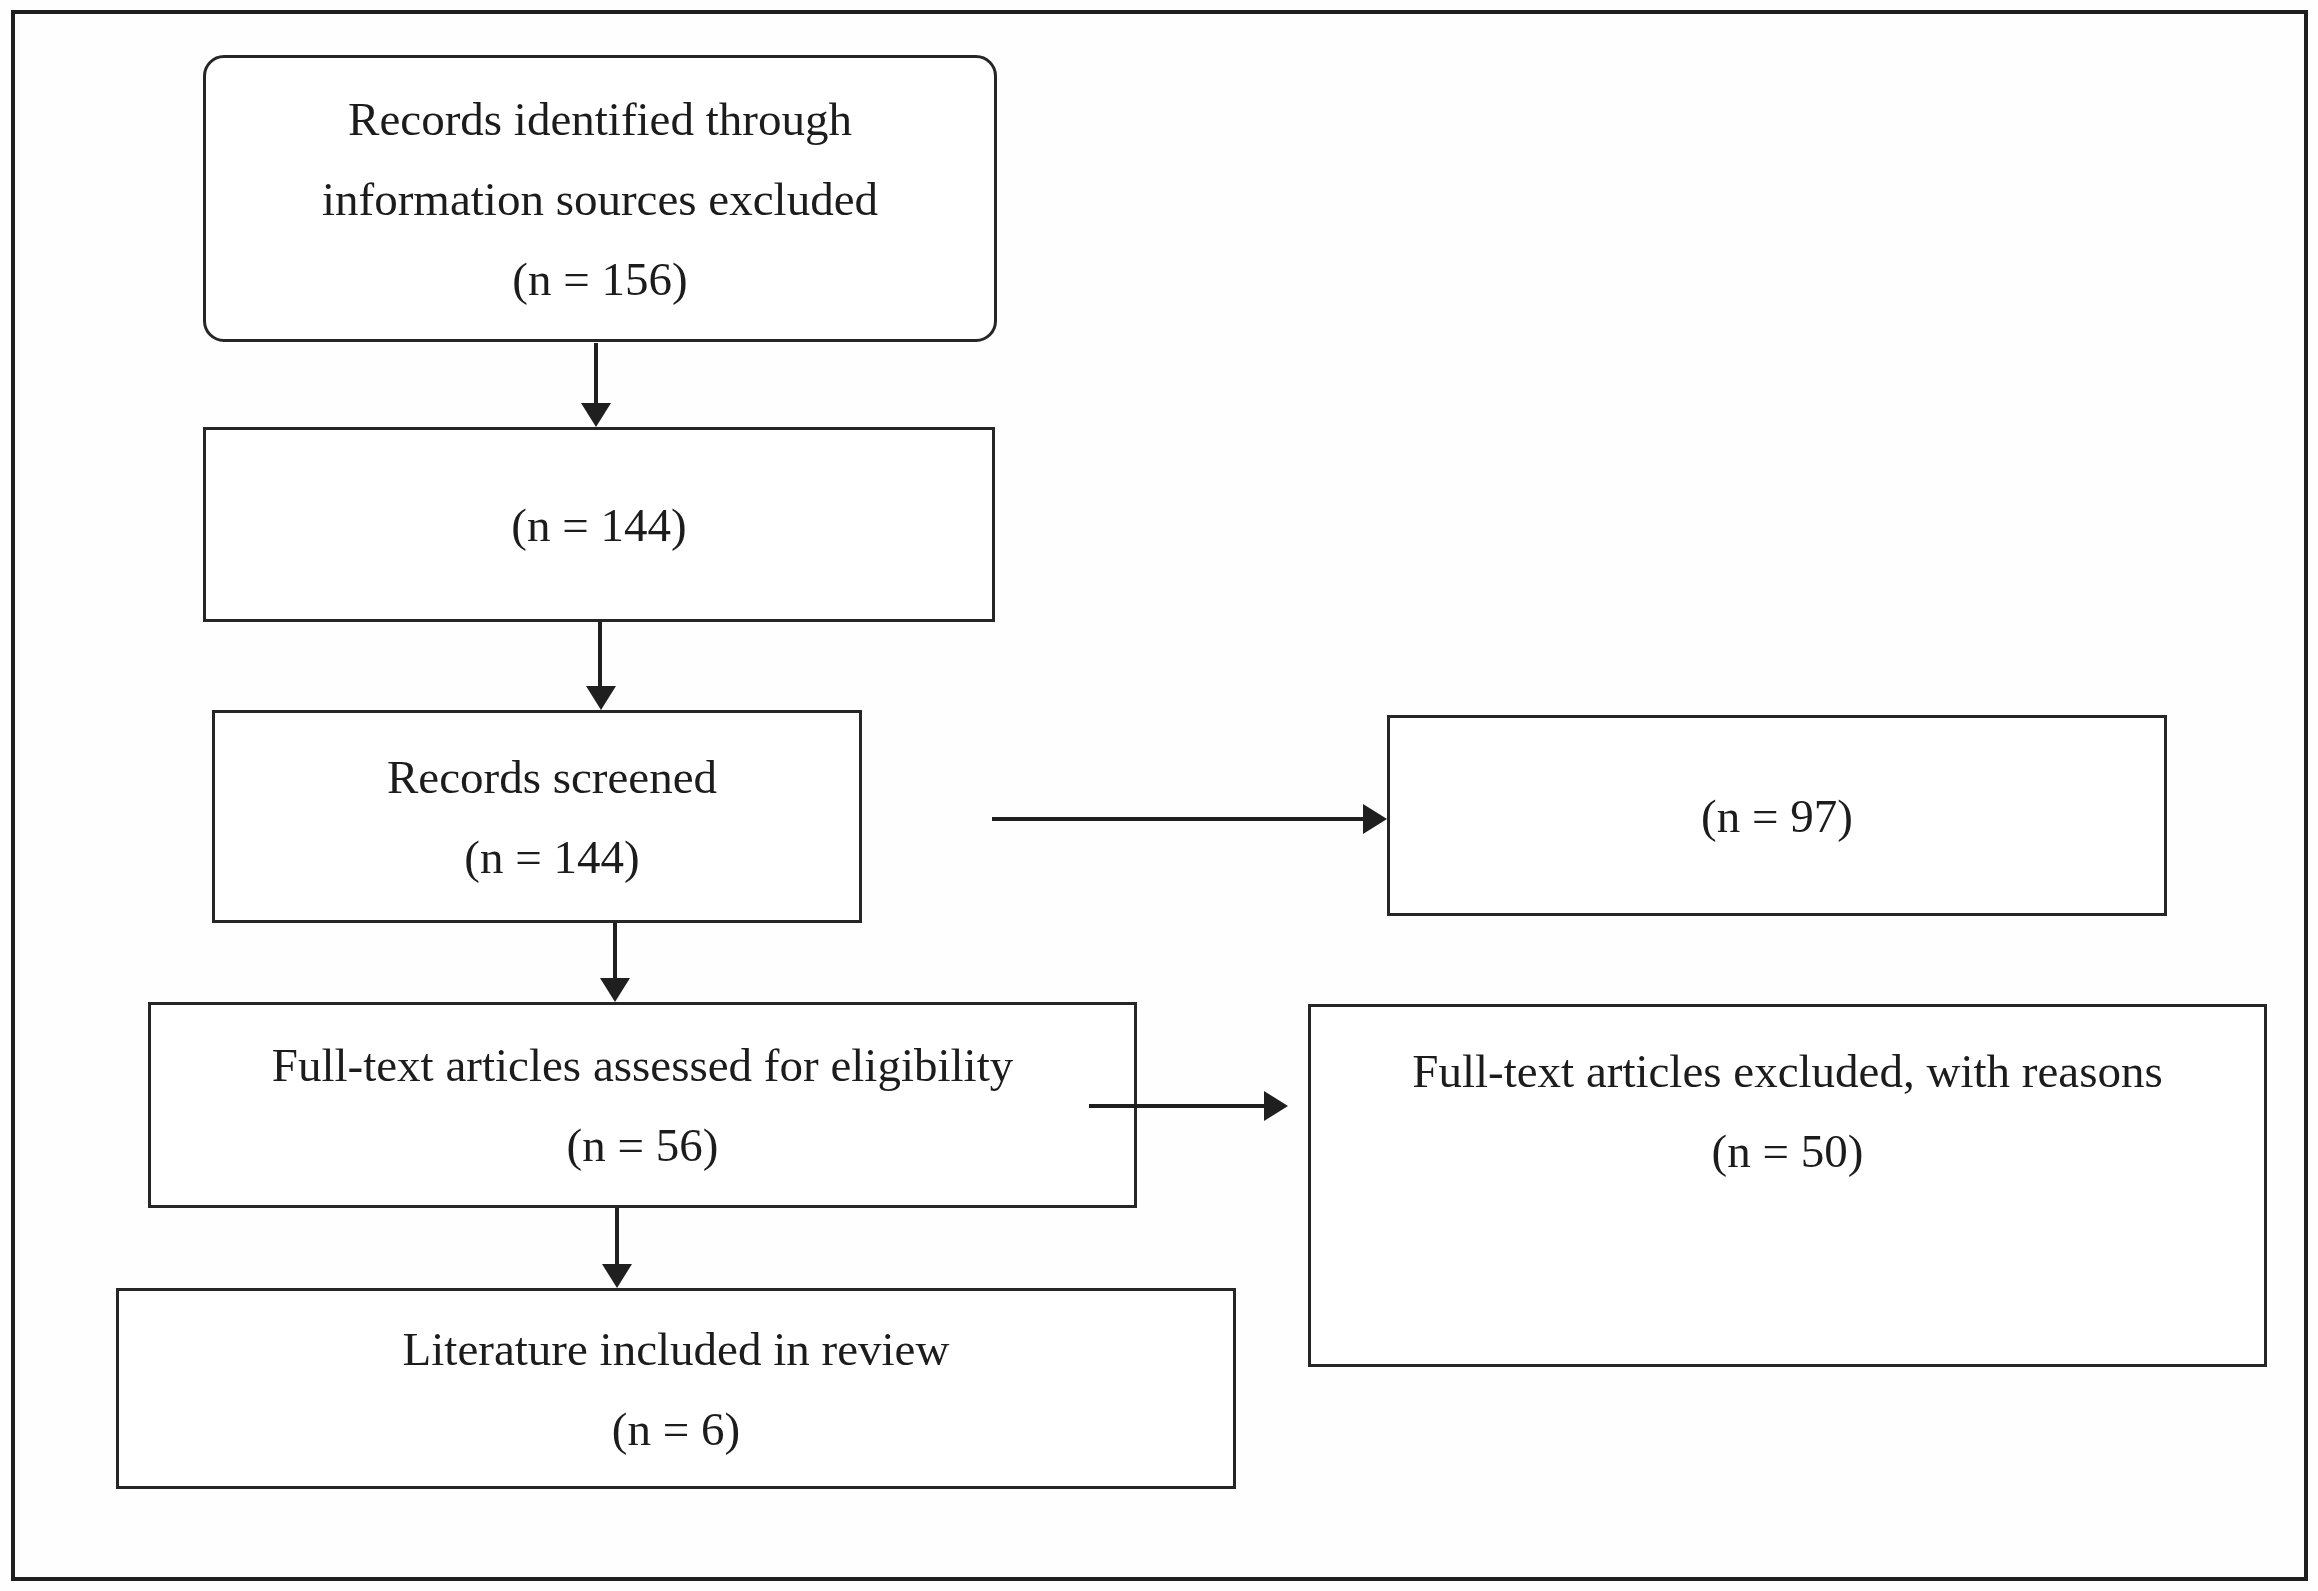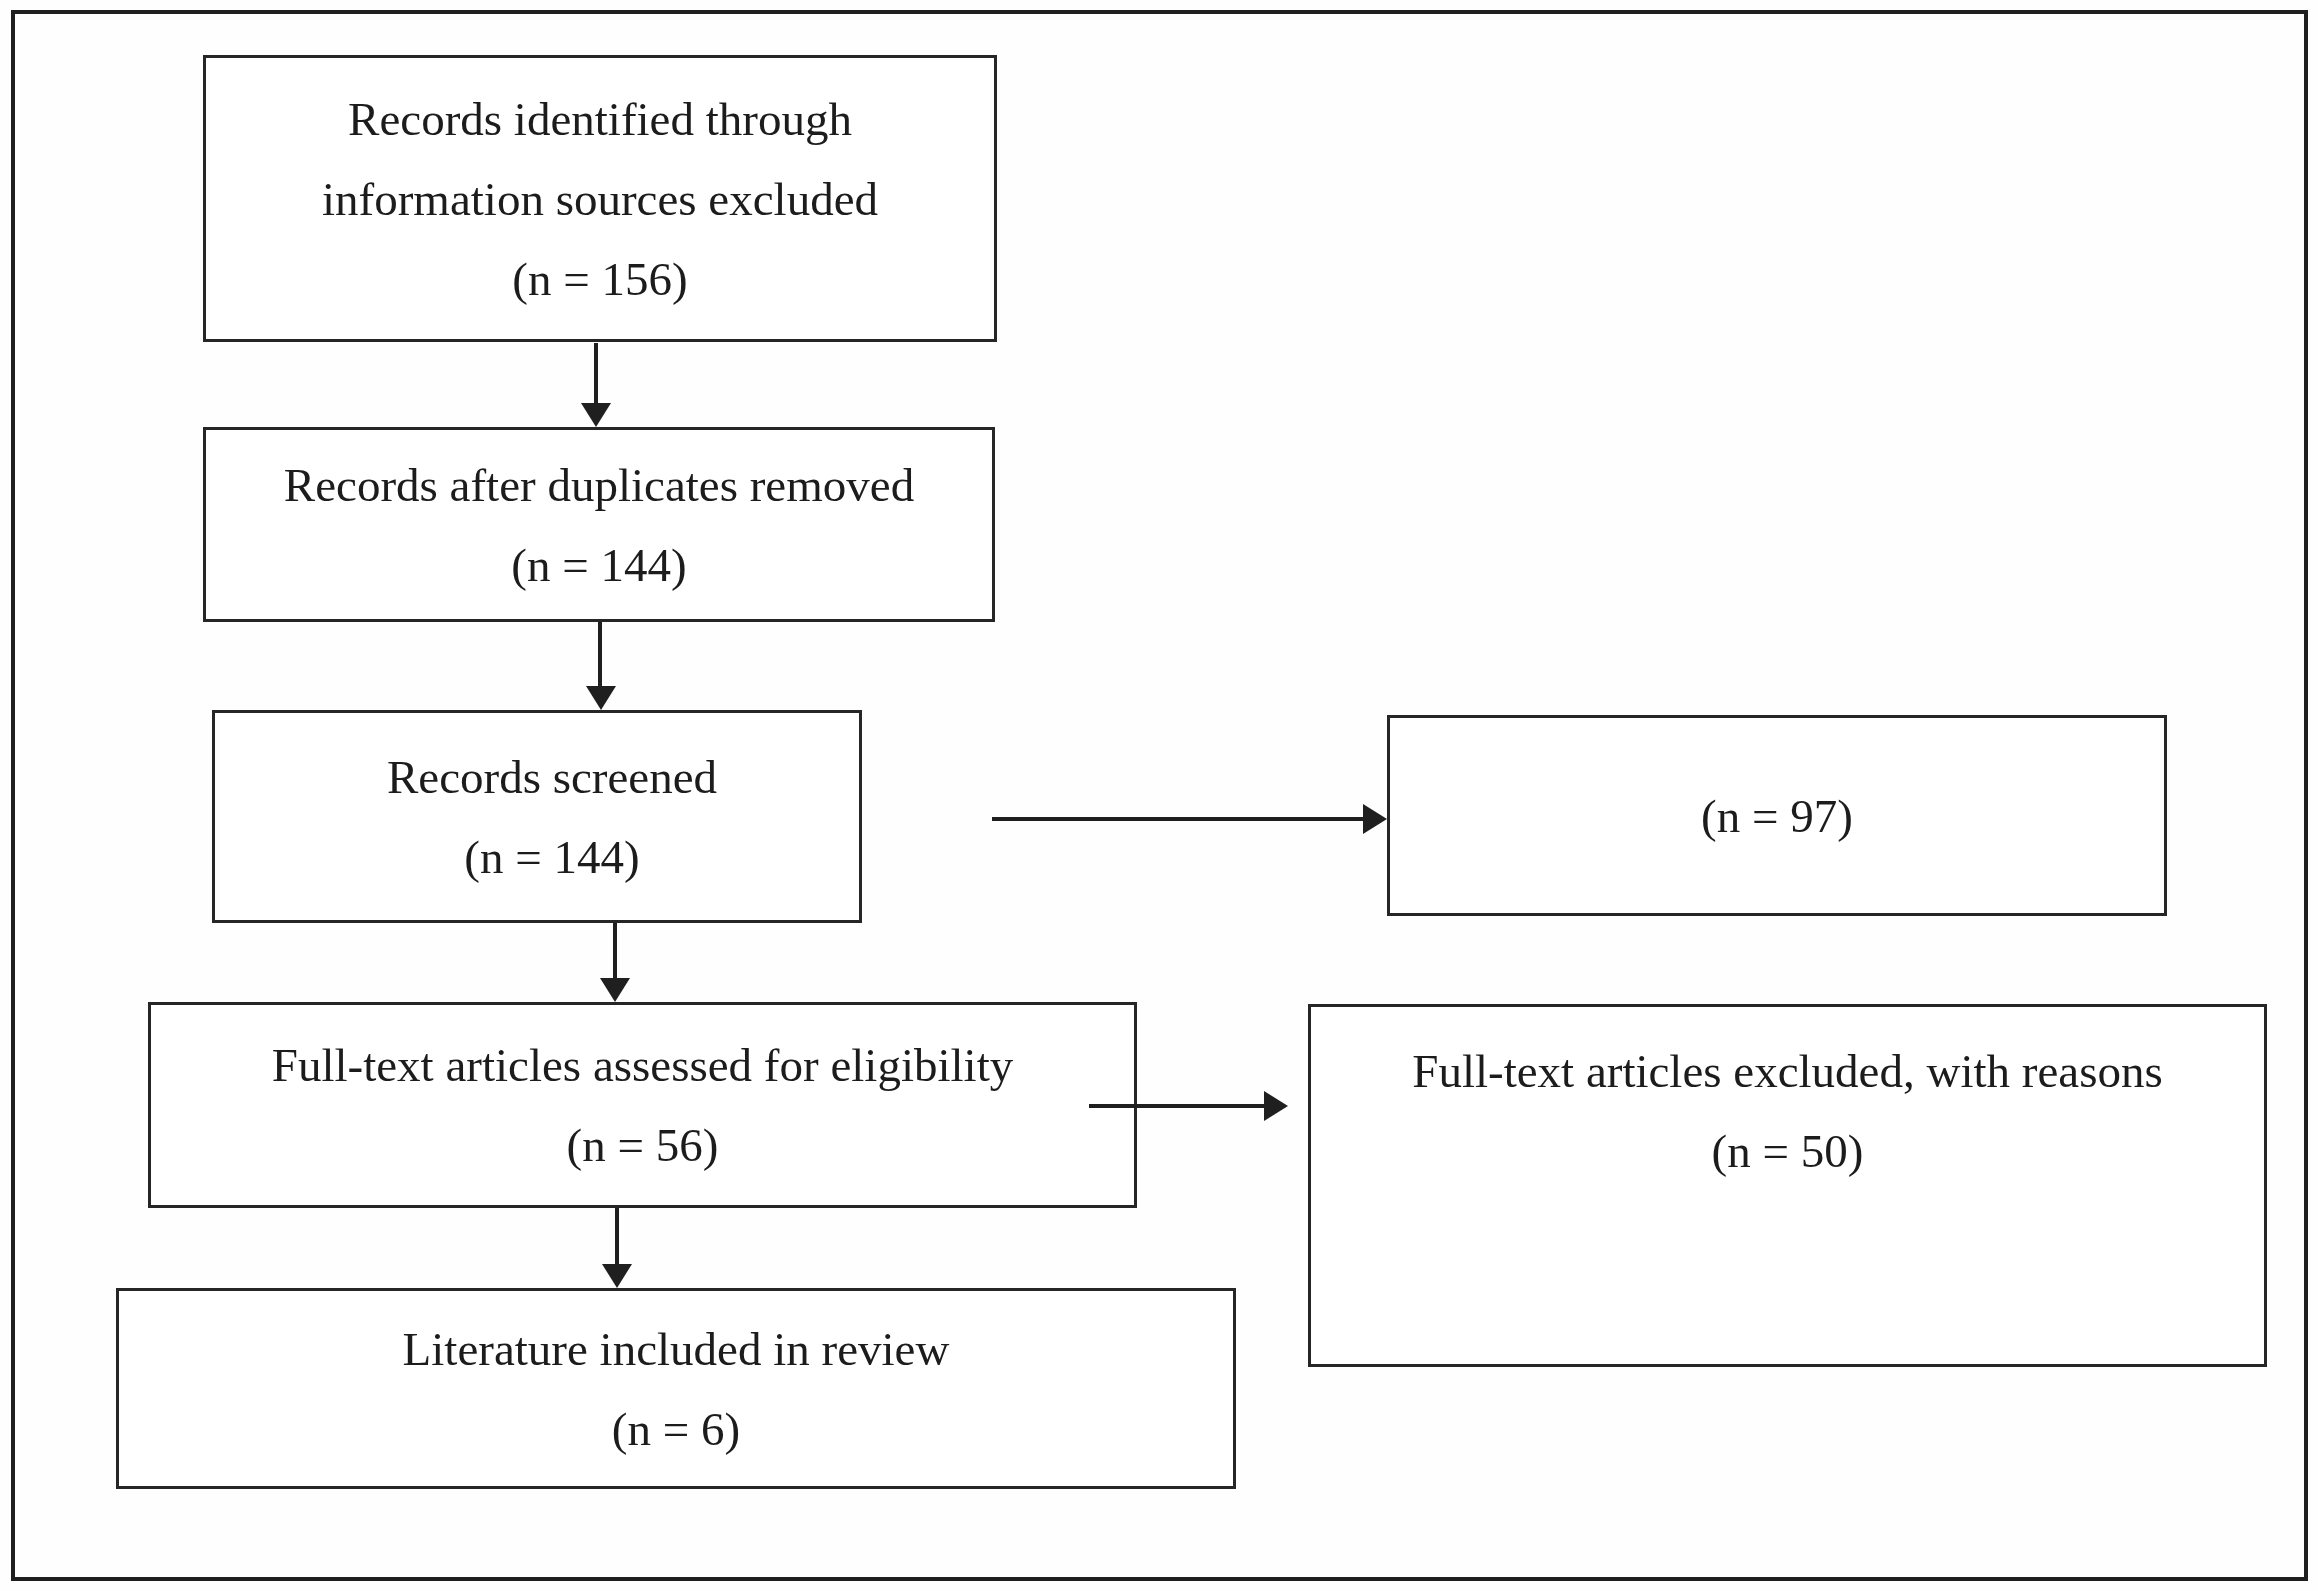--- a/index.html
+++ b/index.html
@@ -36,21 +36,21 @@
     justify-content: center;
     text-align: center;
   }
   .box .line {
     font-size: 47px;
     line-height: 80px;
     white-space: nowrap;
     color: #1c1c1c;
   }
   
-  #box-identified        { left: 203px;  top: 55px;   width: 794px; height: 287px; }
+  #box-identified        { left: 203px;  top: 55px;   width: 794px; height: 287px; border-radius: 21px; }
   #box-deduplicated      { left: 203px;  top: 427px;  width: 792px; height: 195px; }
   #box-screened          { left: 212px;  top: 710px;  width: 650px; height: 213px; padding-left: 30px; }
   #box-records-excluded  { left: 1387px; top: 715px; width: 780px; height: 201px; }
   #box-fulltext          { left: 100px;  top: 1002px; width: 989px; height: 206px; margin-left: 48px; }
   #box-fulltext-excluded { left: 1288px; top: 1004px; width: 959px; height: 363px;
                            justify-content: flex-start; padding-top: 24px; margin-left: 20px; }
   #box-included          { left: 116px;  top: 1288px; width: 1120px; height: 201px; }
 
   
   .vstem {
@@ -109,21 +109,20 @@
   <div class="box" id="box-identified">
     <div class="line">Records identified through</div>
     <div class="line">information sources excluded</div>
     <div class="line">(n = 156)</div>
   </div>
 
   <div class="vstem" id="a1-stem"></div>
   <div class="head-down" id="a1-head"></div>
 
   <div class="box" id="box-deduplicated">
-    <div class="line">Records after duplicates removed</div>
     <div class="line">(n = 144)</div>
   </div>
 
   <div class="vstem" id="a2-stem"></div>
   <div class="head-down" id="a2-head"></div>
 
   <div class="box" id="box-screened">
     <div class="line">Records screened</div>
     <div class="line">(n = 144)</div>
   </div>

